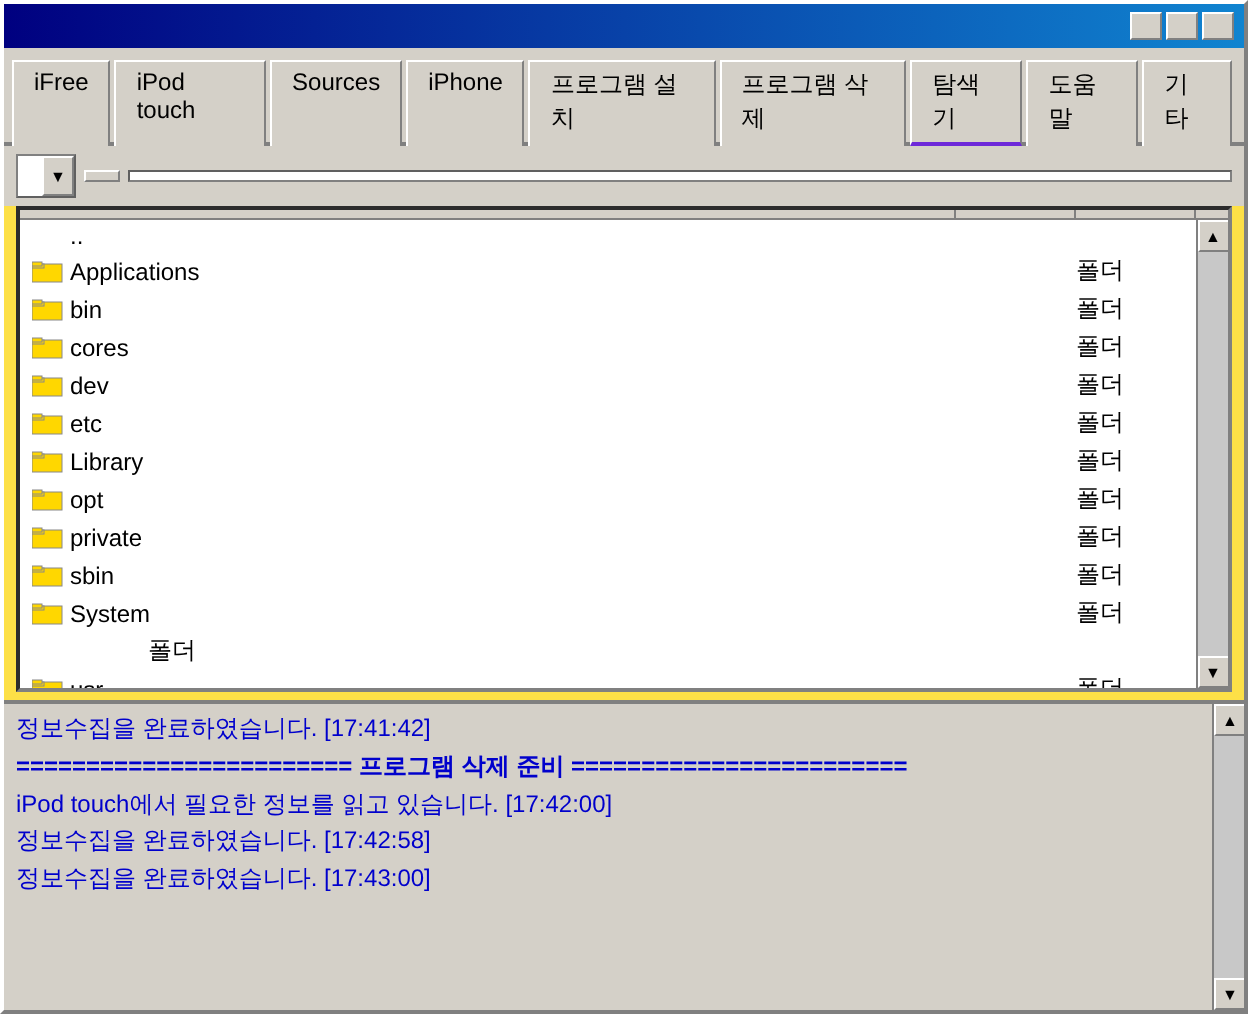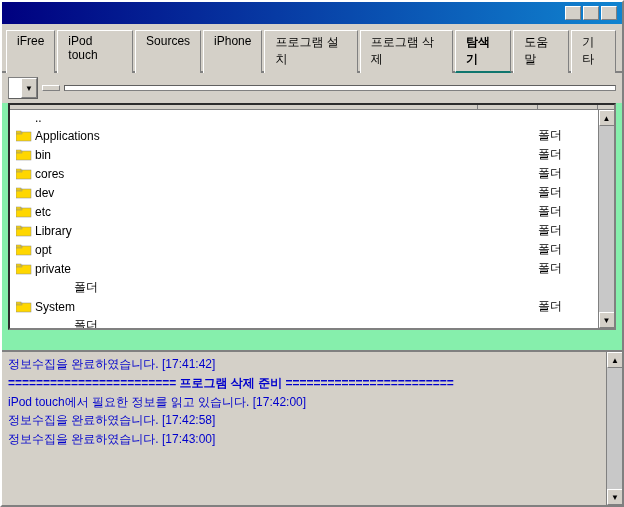--- a/index.html
+++ b/index.html
@@ -12,21 +12,21 @@
       overflow: hidden;
     }
     .window {
       width: 624px;
       height: 507px;
       border: 2px solid #808080;
       border-top-color: #ffffff;
       border-left-color: #ffffff;
       display: flex;
       flex-direction: column;
-      background: #86efac;
+      background: #fde047;
     }
     .title-bar {
       background: linear-gradient(to right, #000080, #1084d0);
       color: white;
       padding: 3px 5px;
       display: flex;
       align-items: center;
       justify-content: space-between;
       height: 22px;
       flex-shrink: 0;
@@ -70,22 +70,22 @@
       cursor: pointer;
       font-size: 12px;
       margin-right: 2px;
       border-top-color: #ffffff;
       border-left-color: #ffffff;
       position: relative;
       top: 2px;
     }
     .tab.active {
       background: #d4d0c8;
-      border-bottom: 2px solid #0f766e;
-      font-weight: bold;
+      border-bottom: 2px solid #6d28d9;
+      font-weight: normal;
       z-index: 1;
       top: 2px;
     }
     .toolbar {
       display: flex;
       align-items: center;
       padding: 4px 6px;
       gap: 4px;
       flex-shrink: 0;
       background: #d4d0c8;
@@ -210,21 +210,21 @@
       padding-right: 4px;
     }
     .file-type {
       width: 60px;
       padding-left: 2px;
     }
     .log-panel {
       height: 155px;
       background: #d4d0c8;
       border-top: 2px solid #808080;
-      margin-top: 20px;
+      margin-top: 4px;
       display: flex;
       flex-direction: column;
       flex-shrink: 0;
     }
     .log-content {
       flex: 1;
       overflow-y: auto;
       padding: 4px 6px;
       font-size: 12px;
       background: #d4d0c8;
@@ -392,20 +392,28 @@
       <rect x="0" y="3" width="15" height="9" fill="#FFD700" stroke="#888" stroke-width="0.5"></rect>
       <rect x="0" y="3" width="6" height="2" fill="#FFD700" stroke="#888" stroke-width="0.5"></rect>
       <rect x="0" y="2" width="5" height="2" fill="#FFD700" stroke="#888" stroke-width="0.5"></rect>
     </svg></span>
               <span>private</span>
             </div>
             <div class="file-size"></div>
             <div class="file-type">폴더</div>
           </div>
           <div class="file-row">
+            <div class="file-name">
+              <span class="folder-icon"><svg xmlns="http://www.w3.org/2000/svg" width="16" height="13" viewBox="0 0 16 13">
+      <rect x="0" y="3" width="15" height="9" fill="#FFD700" stroke="#888" stroke-width="0.5"></rect>
+      <rect x="0" y="3" width="6" height="2" fill="#FFD700" stroke="#888" stroke-width="0.5"></rect>
+      <rect x="0" y="2" width="5" height="2" fill="#FFD700" stroke="#888" stroke-width="0.5"></rect>
+    </svg></span>
+              <span>sbin</span>
+            </div>
             <div class="file-size"></div>
             <div class="file-type">폴더</div>
           </div>
           <div class="file-row">
             <div class="file-name">
               <span class="folder-icon"><svg xmlns="http://www.w3.org/2000/svg" width="16" height="13" viewBox="0 0 16 13">
       <rect x="0" y="3" width="15" height="9" fill="#FFD700" stroke="#888" stroke-width="0.5"></rect>
       <rect x="0" y="3" width="6" height="2" fill="#FFD700" stroke="#888" stroke-width="0.5"></rect>
       <rect x="0" y="2" width="5" height="2" fill="#FFD700" stroke="#888" stroke-width="0.5"></rect>
     </svg></span>

